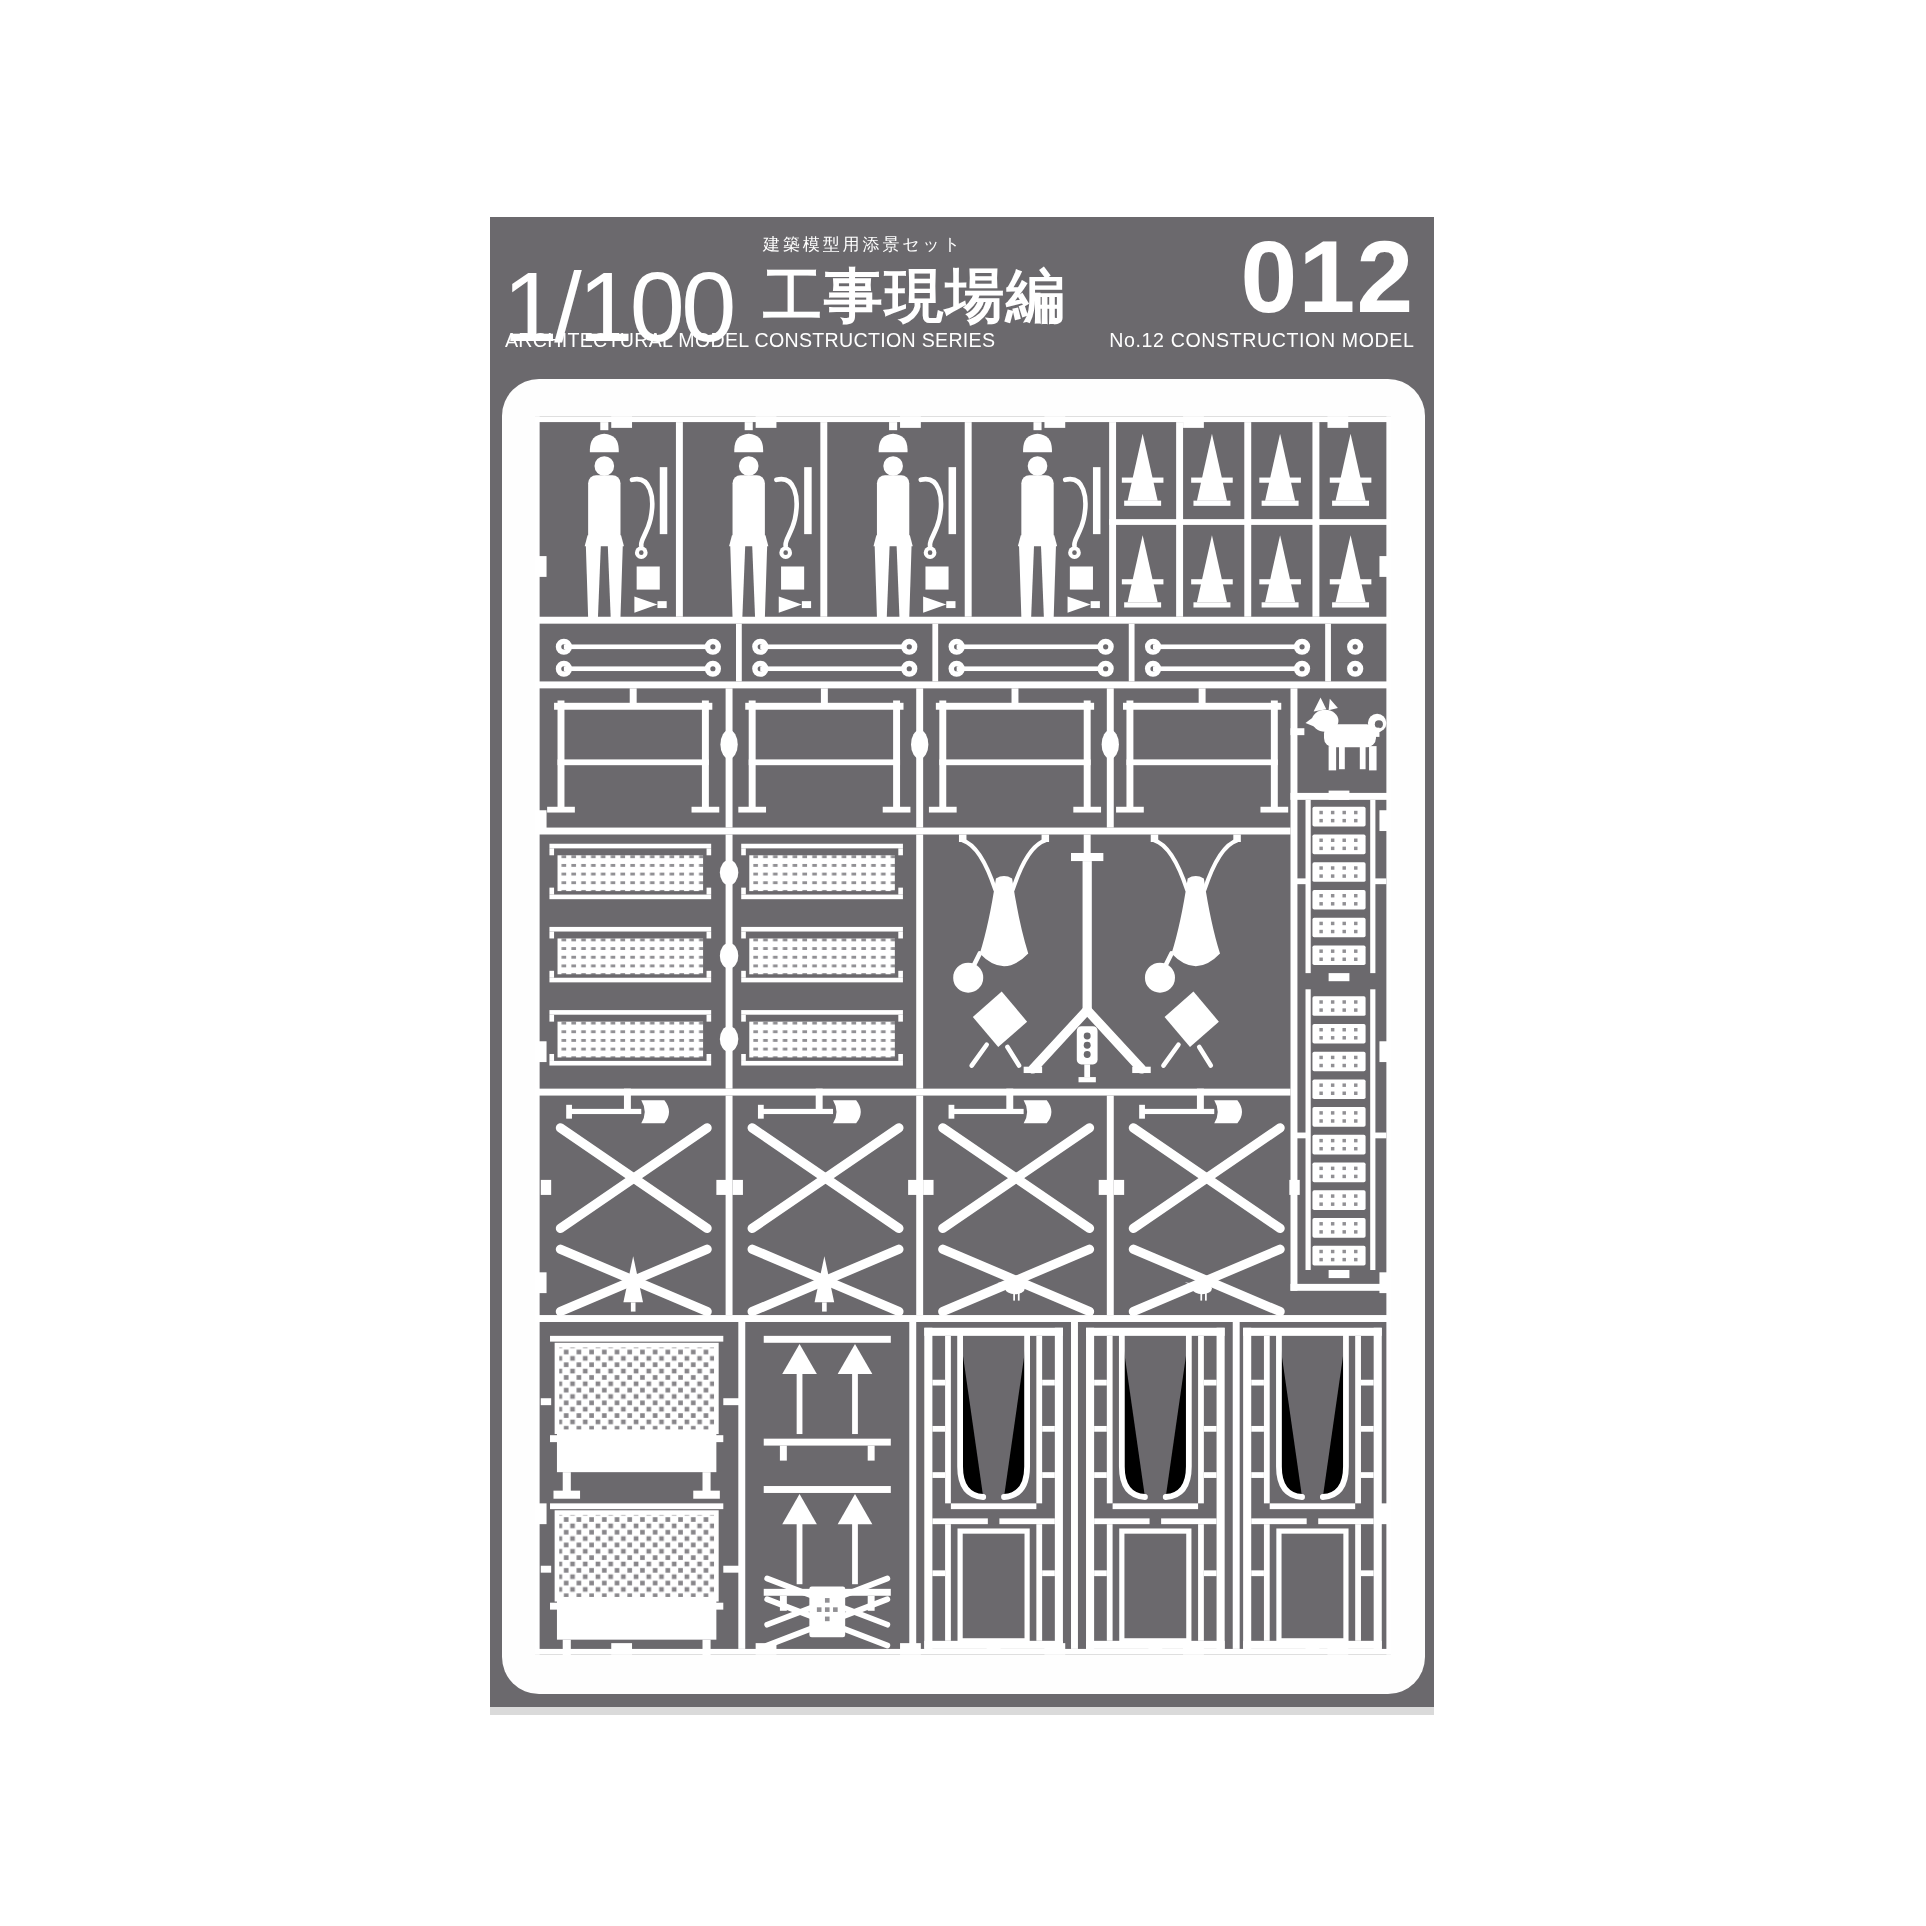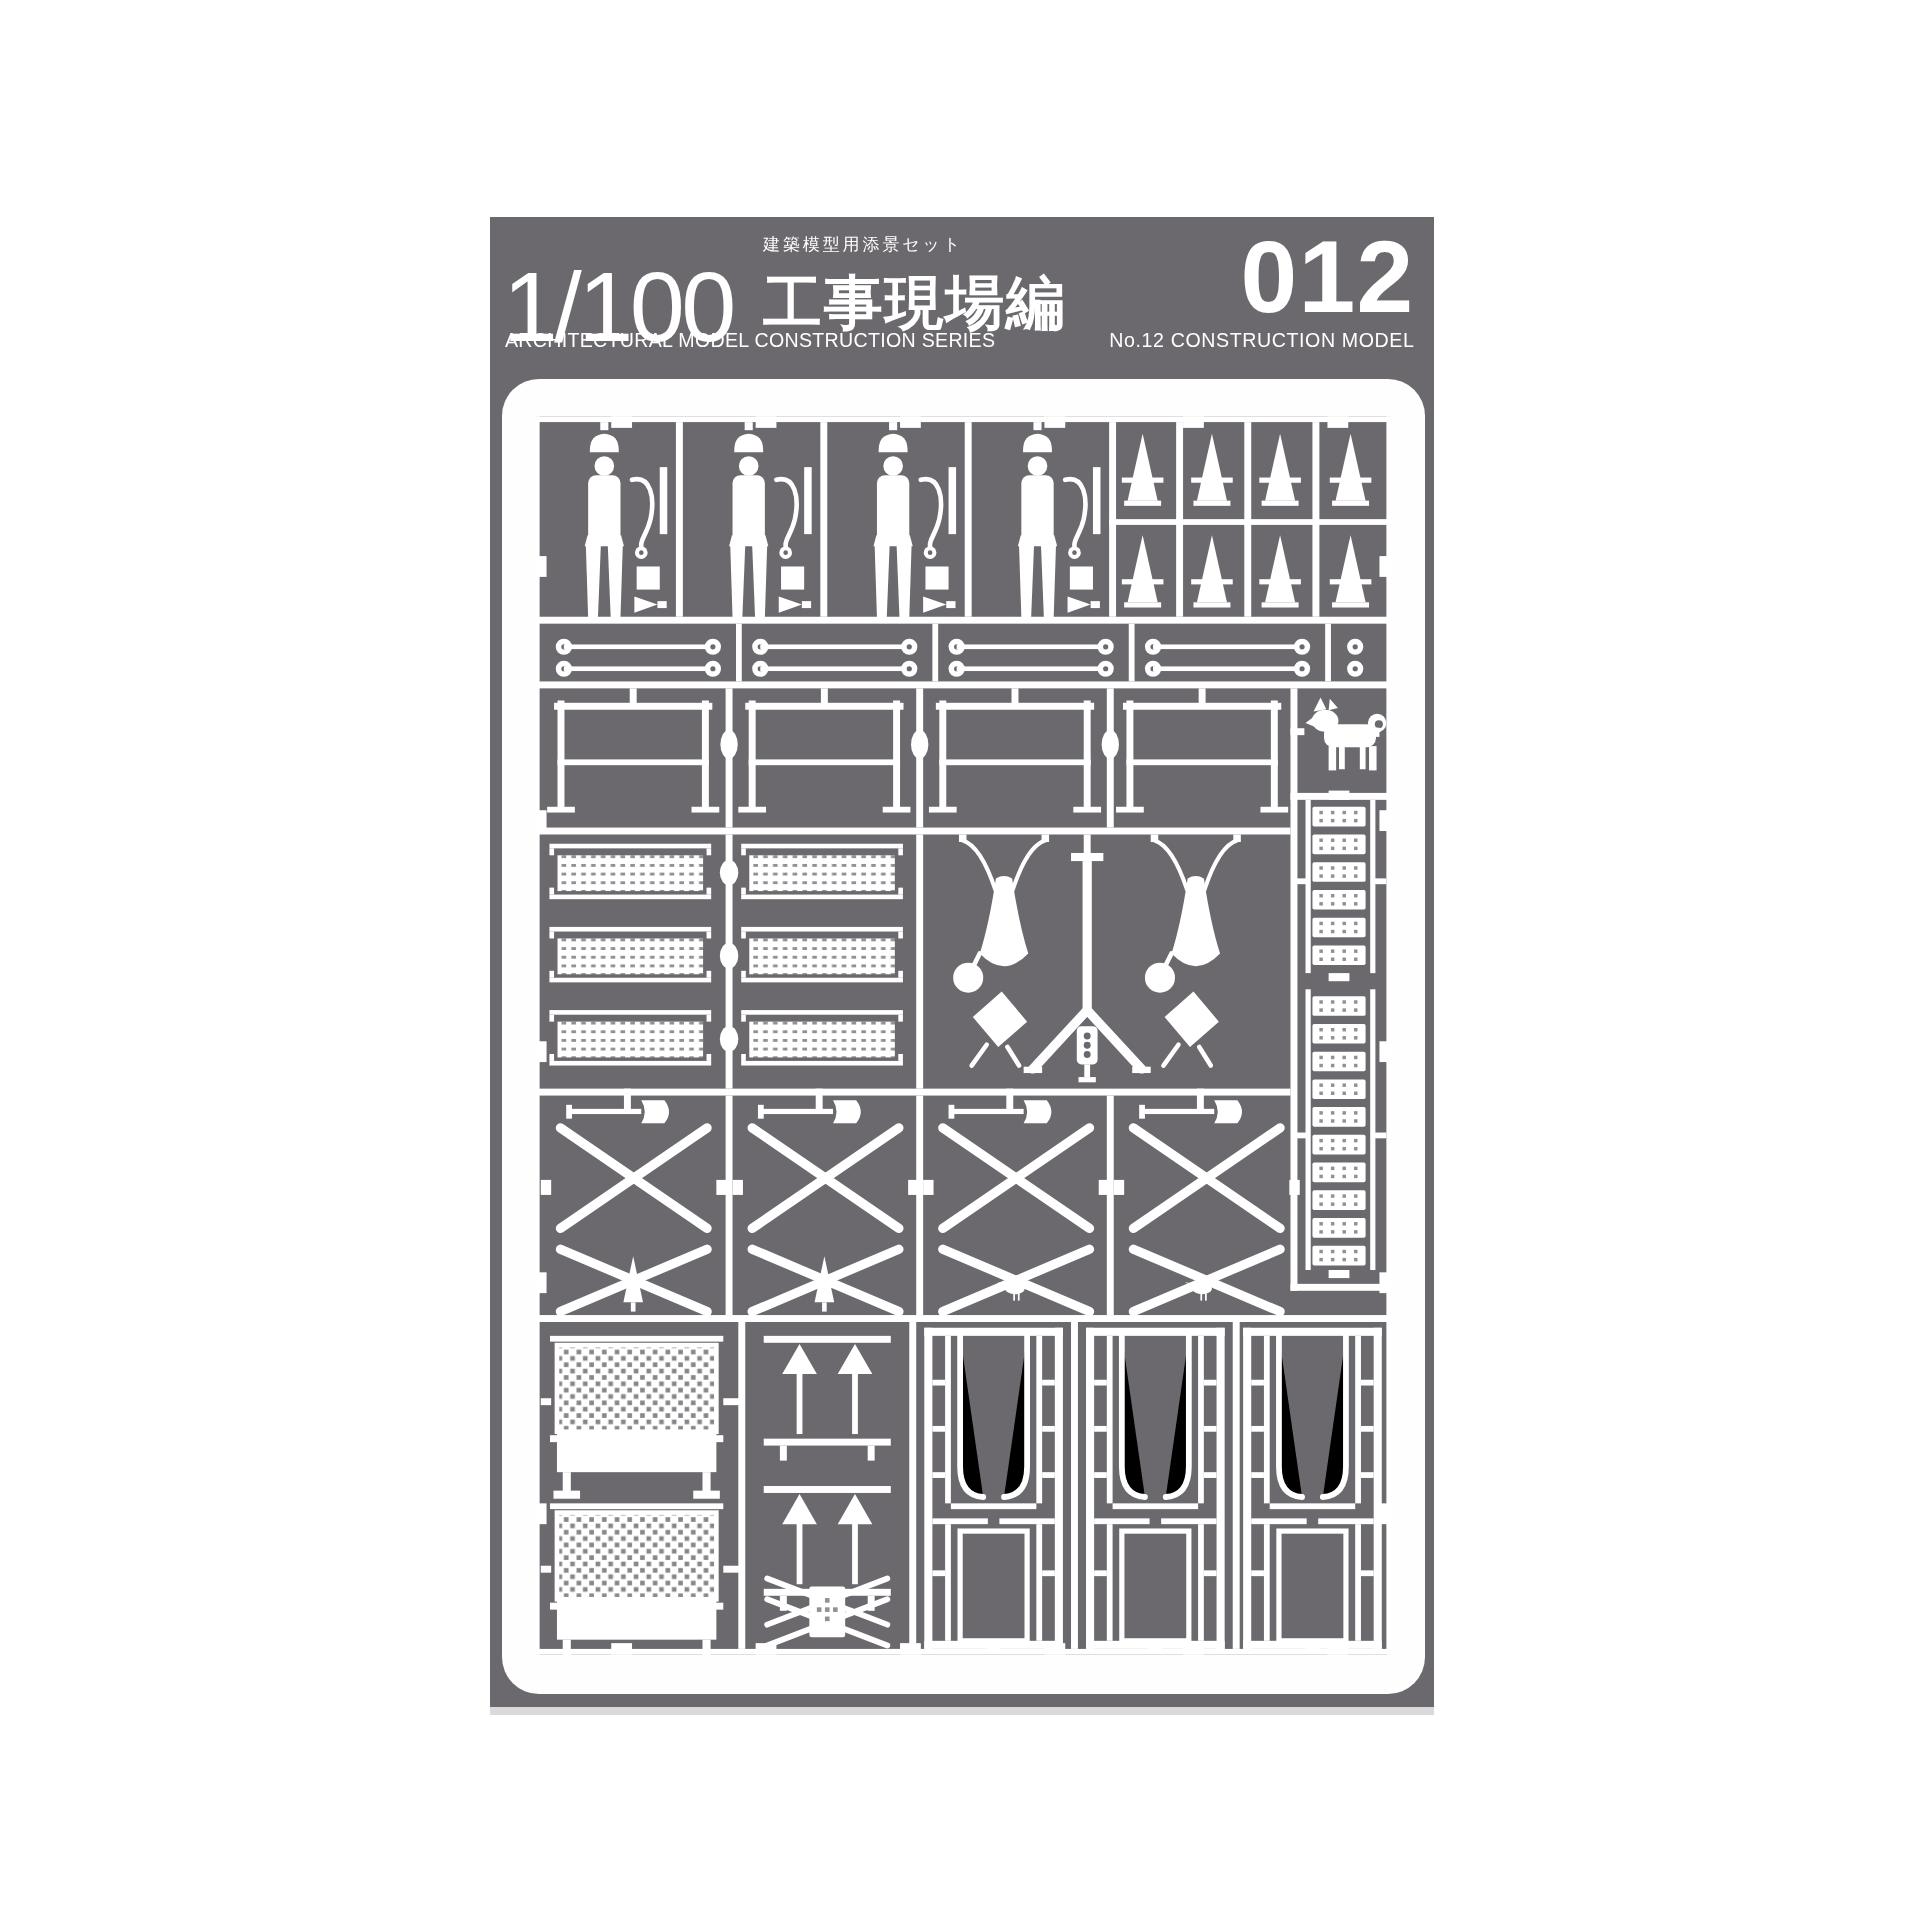--- a/index.html
+++ b/index.html
@@ -2,21 +2,21 @@
 <html style="font-size:9.2px"><head>
 <meta charset="utf-8">
 <style>
   html,body{margin:0;padding:0;background:#ffffff;}
   body{width:1926px;height:1926px;position:relative;font-family:"Liberation Sans",sans-serif;}
   .card{position:absolute;left:490px;top:217px;width:944px;height:1490px;background:#6b696d;}
   .card-shadow{position:absolute;left:0px;top:1490px;width:944px;height:8px;background:#dadada;}
   .hdr-scale{position:absolute;left:12.7px;top:19.6px;color:#fff;font-size:99px;line-height:1;font-weight:400;letter-spacing:-3.5px;margin-top:20px;}
   .hdr-jp{position:absolute;left:273px;top:16px;color:#fff;}
   .hdr-jp-small{font-size:17px;letter-spacing:2.9px;font-weight:500;}
-  .hdr-jp-large{font-size:59px;letter-spacing:1.7px;font-weight:600;margin-top:17px;line-height:1.05;}
+  .hdr-jp-large{font-size:59px;letter-spacing:1.7px;font-weight:600;margin-top:10px;line-height:1.05;}
   .hdr-en{position:absolute;left:15px;top:112px;color:#fff;font-size:19.6px;letter-spacing:0.3px;font-weight:500;}
   .hdr-num{position:absolute;right:19.6px;top:9.2px;color:#fff;font-size:102px;font-weight:700;line-height:1;letter-spacing:1.2px;}
   .hdr-sub{position:absolute;right:19.6px;top:112px;color:#fff;font-size:19.6px;letter-spacing:0.6px;font-weight:500;}
   .panel{position:absolute;left:11.6px;top:162px;width:923px;height:1315px;background:#fefefe;border-radius:37px;}
   svg.sprue{position:absolute;left:33px;top:37px;display:block;}
   
   .p{fill:#ffffff;}
   .g{fill:#6b696d;}
   .d{fill:#919094;}
   .x16{stroke:#ffffff;stroke-width:16;stroke-linecap:round;}

